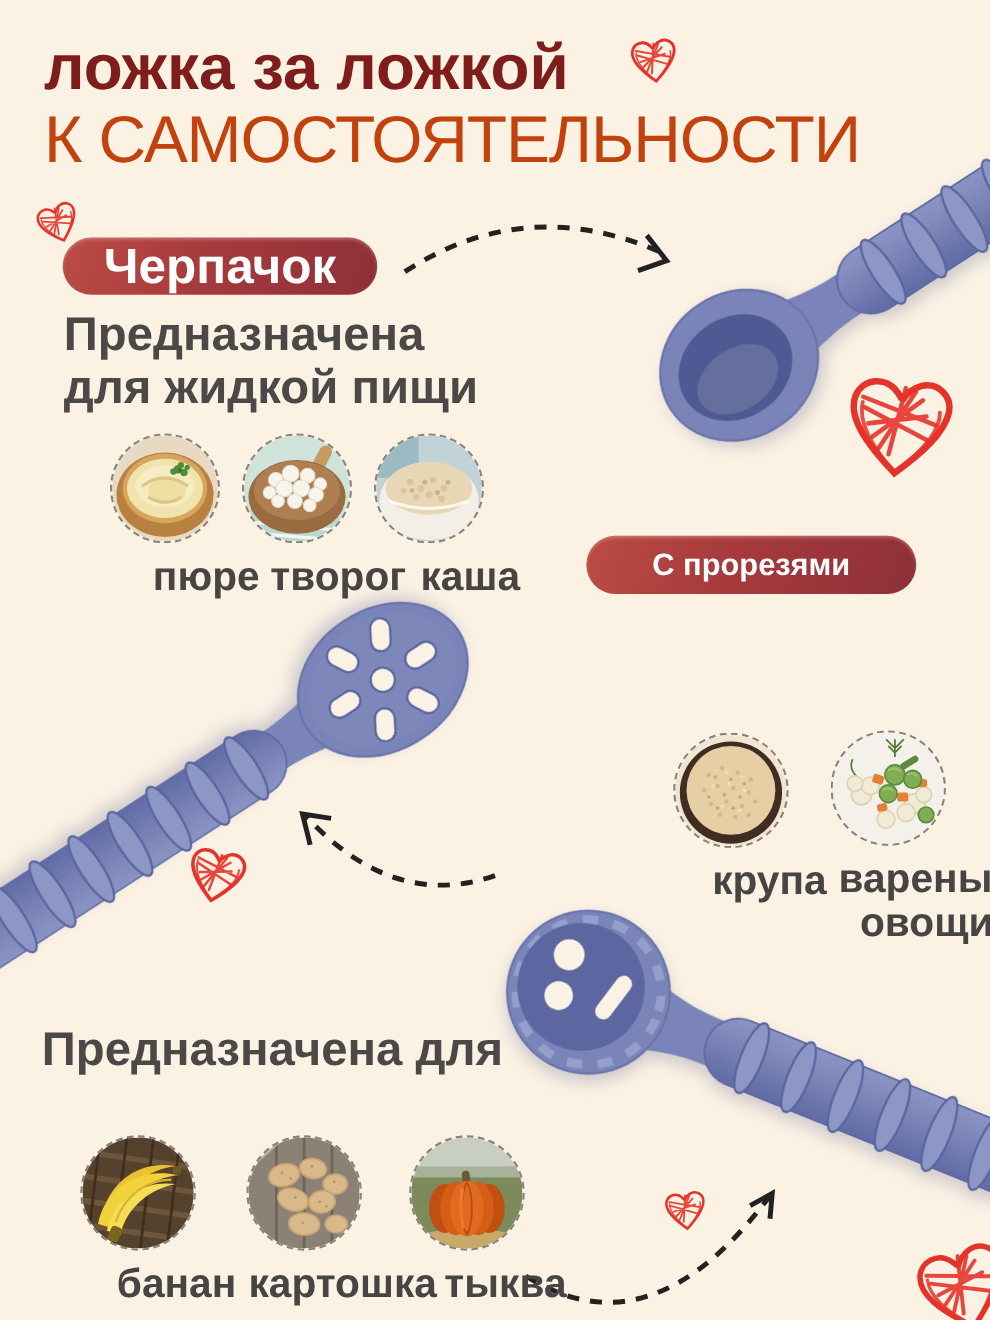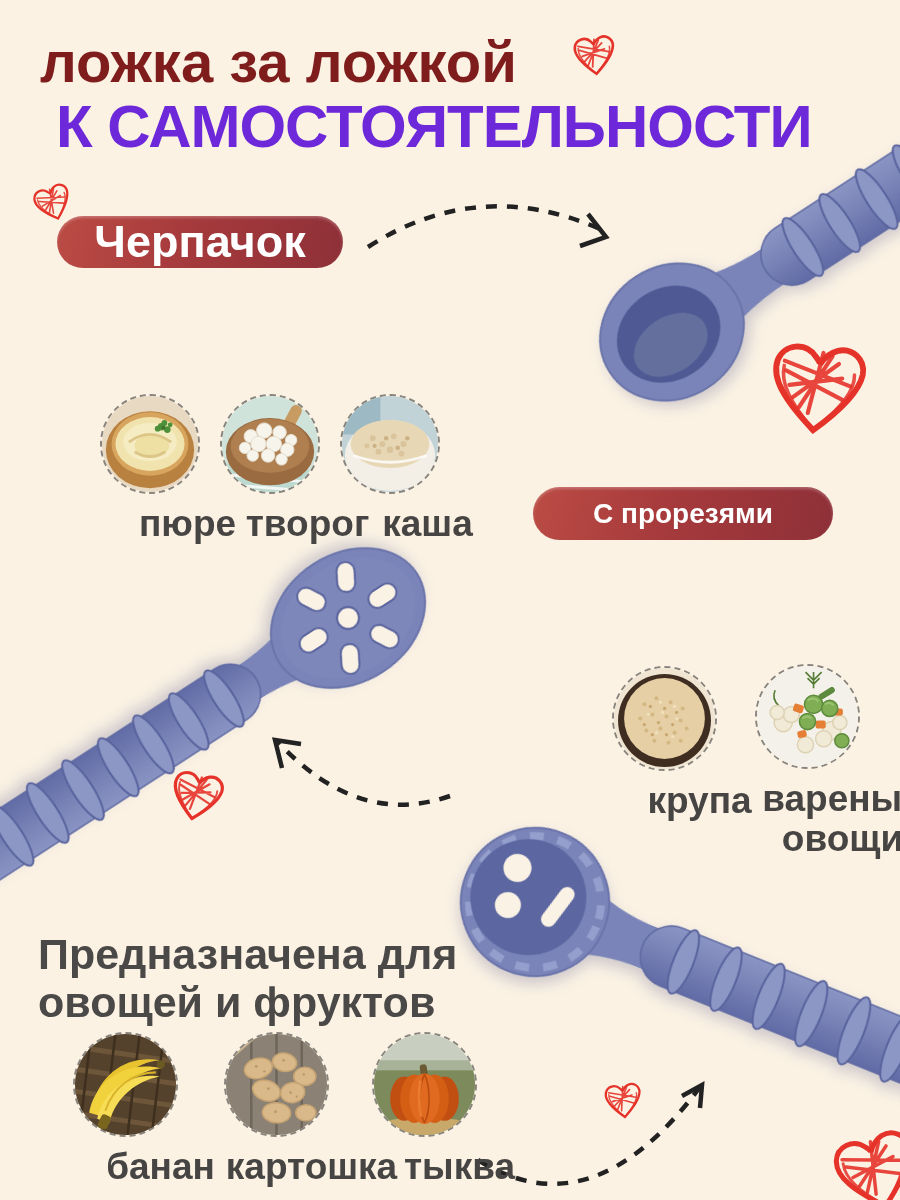--- a/index.html
+++ b/index.html
@@ -1,21 +1,21 @@
 <!DOCTYPE html>
 <html><head>
 <meta charset="utf-8">
 <style>
   html,body{margin:0;padding:0;background:#fbf2e4;}
   .canvas{position:relative;width:900px;height:1200px;overflow:hidden;background:#fbf2e4;
           font-family:"Liberation Sans","DejaVu Sans",sans-serif;}
   .art{position:absolute;left:0;top:0;width:900px;height:1200px;z-index:1;}
   .layer{position:absolute;z-index:2;}
   .title1{left:40px;top:28px;font-size:58px;font-weight:700;color:#7f1d1d;letter-spacing:0;}
-  .title2{left:56px;top:92px;font-size:60px;font-weight:700;color:#6d28d9;letter-spacing:-1px;}
+  .title2{left:40px;top:92px;font-size:60px;font-weight:400;color:#c2410c;letter-spacing:-1px;}
   .badge{display:flex;align-items:center;justify-content:center;color:#fff;font-weight:700;
          border-radius:30px;background:linear-gradient(105deg,#bb4b44 0%,#a63a3c 45%,#8e3038 100%);
          box-shadow:inset 0 2px 3px rgba(255,255,255,.25);}
   .badge1{left:57px;top:216px;width:286px;height:52px;font-size:45px;}
   .badge2{left:533px;top:487px;width:300px;height:53px;font-size:28px;}
   .badge3{left:35px;top:861px;width:278px;height:55px;font-size:38px;}
   .desc{font-size:43px;line-height:1.12;color:#4b4947;font-weight:600;}
   .desc1{left:58px;top:280px;text-align:left;}
   .desc2{left:528px;top:552px;width:310px;text-align:center;}
   .desc3{left:38px;top:930px;text-align:left;}
@@ -132,20 +132,24 @@
     <use href="#heart" x="0" y="0" width="100" height="100" transform="translate(765,323) scale(1.18) rotate(6)"></use>
     <use href="#heart" x="0" y="0" width="100" height="100" transform="translate(172,758) scale(.64) rotate(12)"></use>
     <use href="#heart" x="0" y="0" width="100" height="100" transform="translate(598,1080) scale(.46) rotate(-6)"></use>
     <use href="#heart" x="0" y="0" width="100" height="100" transform="translate(815,1136) scale(1.0) rotate(-15)"></use>
   </svg>
 
   <div class="layer title1">ложка за ложкой</div>
   <div class="layer title2">К САМОСТОЯТЕЛЬНОСТИ</div>
 
   <div class="layer badge badge1">Черпачок</div>
+  <div class="layer desc desc1">
+    <span>Предназначена</span><br>
+    <span>для жидкой пищи</span>
+  </div>
 
   <figure class="food w100" style="left:60px;top:378px">
     <div class="photo">
       <svg viewBox="0 0 100 100">
         <rect width="100" height="100" fill="#e8d9c2"></rect>
         <ellipse cx="50" cy="56" rx="46" ry="40" fill="#b9813f"></ellipse>
         <ellipse cx="50" cy="50" rx="40" ry="33" fill="#d8a55e"></ellipse>
         <ellipse cx="50" cy="50" rx="36" ry="28" fill="#f1e3ae"></ellipse>
         <ellipse cx="50" cy="48" rx="28" ry="20" fill="#f6ecc3"></ellipse>
         <ellipse cx="52" cy="52" rx="18" ry="12" fill="#eedfa2"></ellipse>
@@ -299,21 +303,20 @@
             <circle cx="84" cy="74" r="7"></circle>
         </g>
         <path d="M50,34 q6,-4 11,1 M67,38 q5,-3 9,1 M45,52 q5,-4 9,0" stroke="#9cc370" stroke-width="2" fill="none"></path>
       </svg>
     </div>
     <figcaption>вареные овощи</figcaption>
   </figure>
 
   <div class="layer desc desc3">
     <span>Предназначена для</span><br>
-    <span>овощей и фруктов</span>
   </div>
 
   <figure class="food w105" style="left:33px;top:1016px">
     <div class="photo">
       <svg viewBox="0 0 100 100">
         <rect width="100" height="100" fill="#55422c"></rect>
         <g stroke="#6d5639" stroke-width="5">
           <path d="M-5,12 L105,28 M-5,34 L105,50 M-5,56 L105,72 M-5,78 L105,94"></path>
         </g>
         <g stroke="#3f2f1e" stroke-width="2.5">

